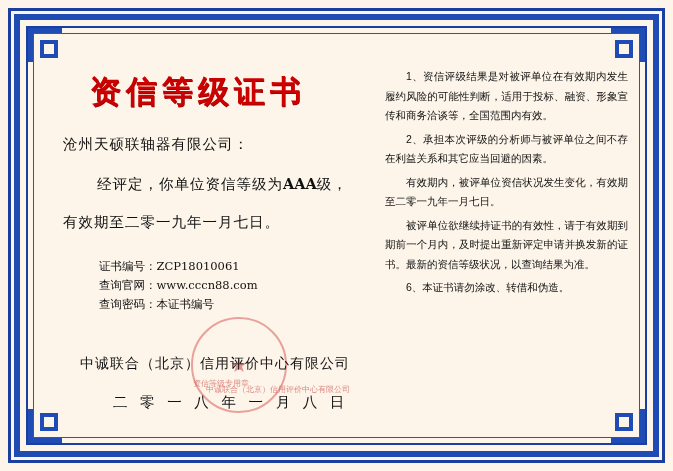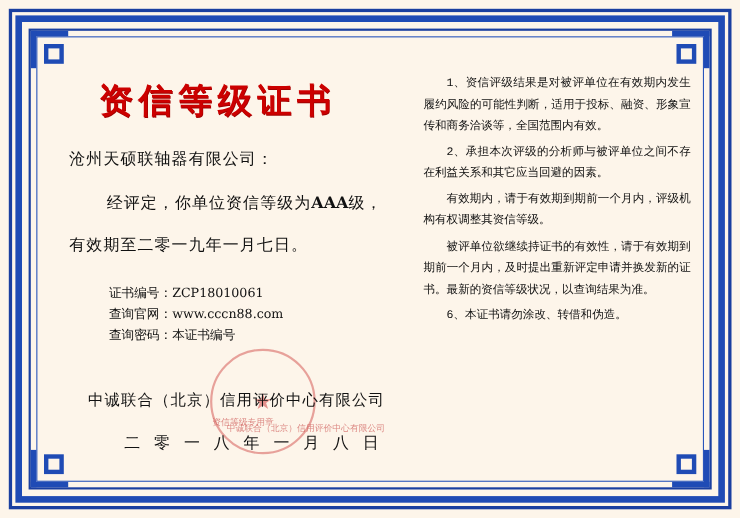--- a/index.html
+++ b/index.html
@@ -220,21 +220,21 @@
     text-align: center;
     font-family: "DejaVu Serif", serif;
     font-size: 17px;
     font-weight: bold;
     letter-spacing: 10px;
     color: #111;
     margin-top: 50px;
   }
   .remarks-body {
     margin-top: 22px;
-    font-family: Liberation Mono, monospace;
+    font-family: Liberation Sans, sans-serif;
     font-size: 10.5px;
     line-height: 19.5px;
     color: #111;
     text-align: justify;
   }
   .remarks-body p {
     margin: 0 0 4px 0;
     text-indent: 0;
   }
   .remarks-body p.indent {
@@ -285,20 +285,20 @@
       </div>
 
       <div class="issuer">中诚联合（北京）信用评价中心有限公司</div>
       <div class="issue-date">二 零 一 八 年 一 月 八 日</div>
     </div>
 
     <div class="right-col">
       <div class="remarks-body">
         <p class="indent">1、资信评级结果是对被评单位在有效期内发生履约风险的可能性判断，适用于投标、融资、形象宣传和商务洽谈等，全国范围内有效。</p>
         <p class="indent">2、承担本次评级的分析师与被评单位之间不存在利益关系和其它应当回避的因素。</p>
-        <p class="indent">有效期内，请于有效期到期前一个月内，评级机构有权调整其资信等级。</p>
+        <p class="indent">有效期内，被评单位资信状况发生变化，有效期至二零一九年一月七日。</p>
         <p class="indent">被评单位欲继续持证书的有效性，请于有效期到期前一个月内，及时提出重新评定申请并换发新的证书。最新的资信等级状况，以查询结果为准。</p>
         <p class="indent">6、本证书请勿涂改、转借和伪造。</p>
       </div>
     </div>
 
   </div>
 </div>
 
 </body></html>

